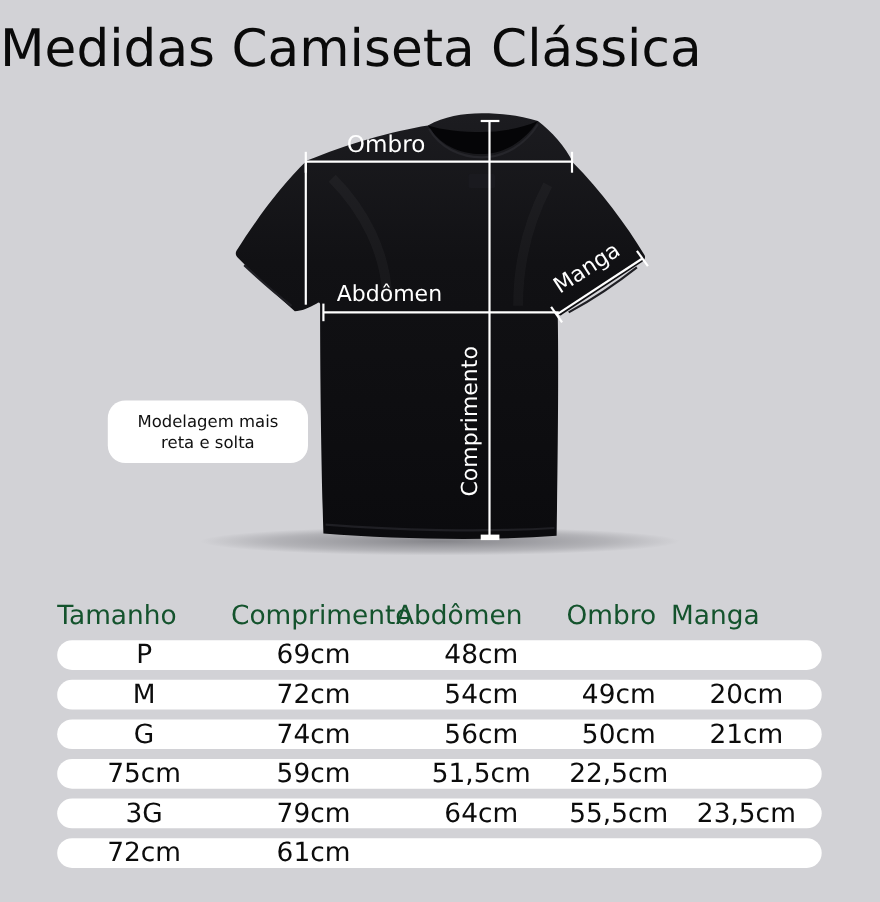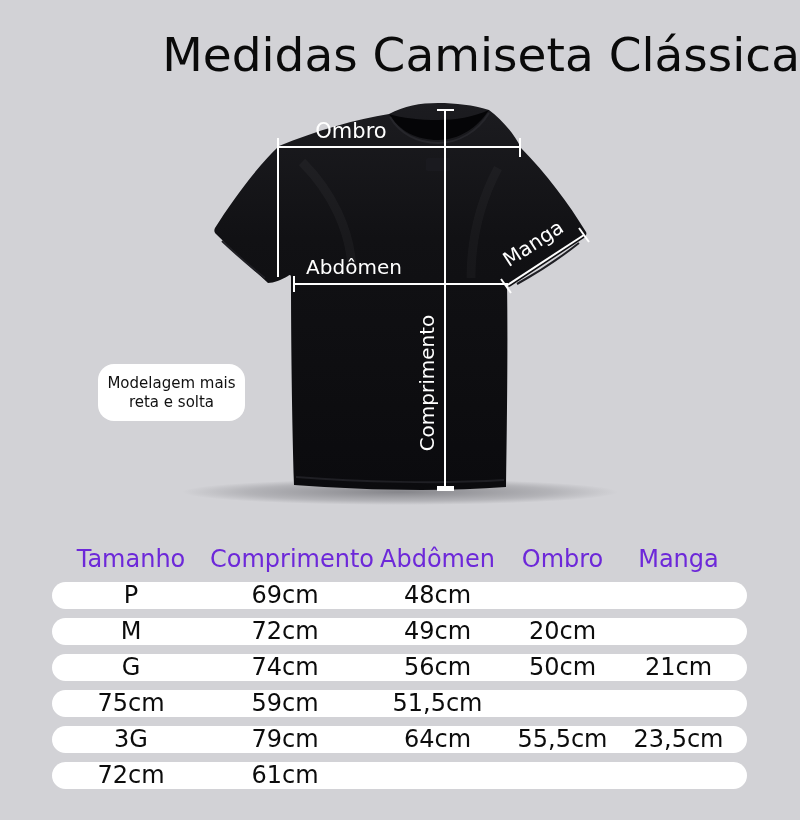--- a/index.html
+++ b/index.html
@@ -5,34 +5,34 @@
   * { margin:0; padding:0; box-sizing:border-box; }
   html,body { width:800px; height:820px; overflow:hidden; }
   body {
     background:#d2d2d6;
     font-family:"DejaVu Sans","Liberation Sans",sans-serif;
     position:relative;
     color:#0a0a0a;
   }
   .page-title {
     position:absolute; top:18px; left:0; width:800px;
-    text-align:right; font-size:47px; font-weight:400;
-    letter-spacing:0px; color:#0a0a0a; line-height:54px;margin-top:10px;
+    text-align:left; font-size:47px; font-weight:400;
+    letter-spacing:0px; color:#0a0a0a; line-height:54px;
   }
   .diagram-svg { position:absolute; left:150px; top:90px; width:500px; height:420px; }
   .note-box {
-    position:absolute; left:98px; top:364px; width:147px; height:57px;
+    position:absolute; left:98px; top:364px; width:182px; height:57px;
     background:#ffffff; border-radius:16px;
     display:flex; flex-direction:column; align-items:center; justify-content:center;
     font-size:15px; line-height:19px; color:#111; text-align:center;
   }
   .table-header {
     position:absolute; left:52px; top:545px; width:695px; height:28px;
     display:grid; grid-template-columns:158px 150px 155px 95px 137px;
-    font-size:24px; line-height:28px; text-align:center; color:#6d28d9;
+    font-size:24px; line-height:28px; text-align:left; color:#14532d;
   }
   .size-row {
     position:absolute; left:52px; width:695px; height:27px;
     background:#ffffff; border-radius:14px;
     display:grid; grid-template-columns:158px 150px 155px 95px 137px;
     font-size:24px; line-height:27px; text-align:center; color:#0c0c0c;
   }
 </style>
 </head>
 <body>
@@ -132,34 +132,36 @@
 </div>
 
 <div class="size-row" style="top:582px">
   <div>P</div>
   <div>69cm</div>
   <div>48cm</div>
 </div>
 <div class="size-row" style="top:618px">
   <div>M</div>
   <div>72cm</div>
+  <div>54cm</div>
   <div>49cm</div>
   <div>20cm</div>
 </div>
 <div class="size-row" style="top:654px">
   <div>G</div>
   <div>74cm</div>
   <div>56cm</div>
   <div>50cm</div>
   <div>21cm</div>
 </div>
 <div class="size-row" style="top:690px">
   <div>75cm</div>
   <div>59cm</div>
   <div>51,5cm</div>
+  <div>22,5cm</div>
 </div>
 <div class="size-row" style="top:726px">
   <div>3G</div>
   <div>79cm</div>
   <div>64cm</div>
   <div>55,5cm</div>
   <div>23,5cm</div>
 </div>
 <div class="size-row" style="top:762px">
   <div>72cm</div>

